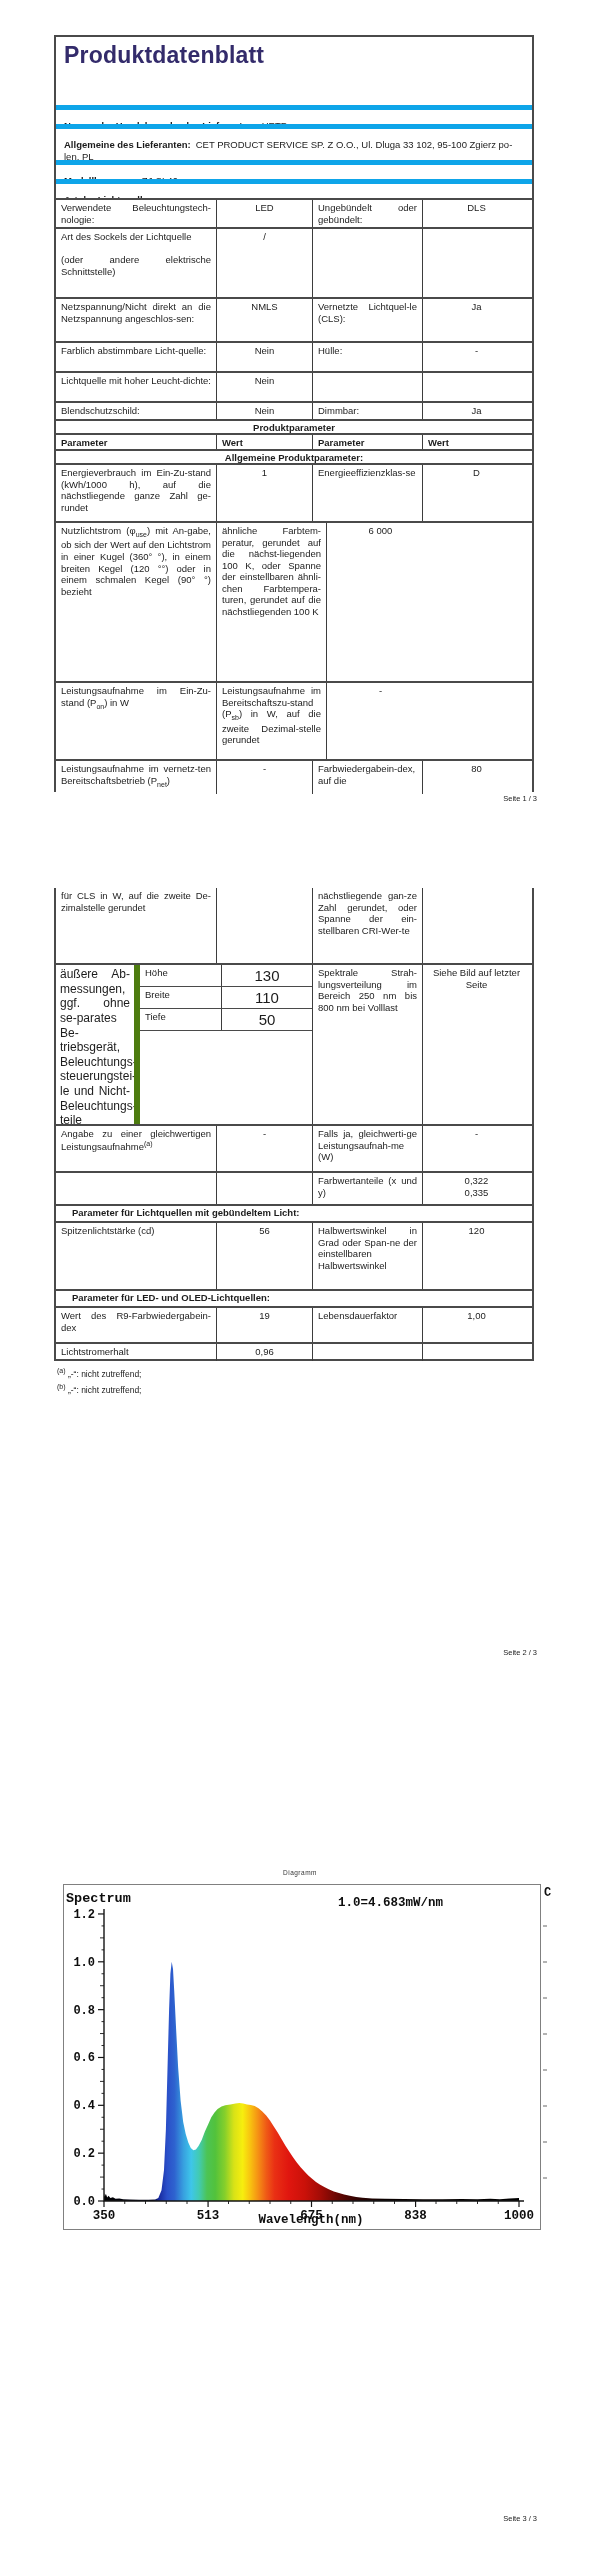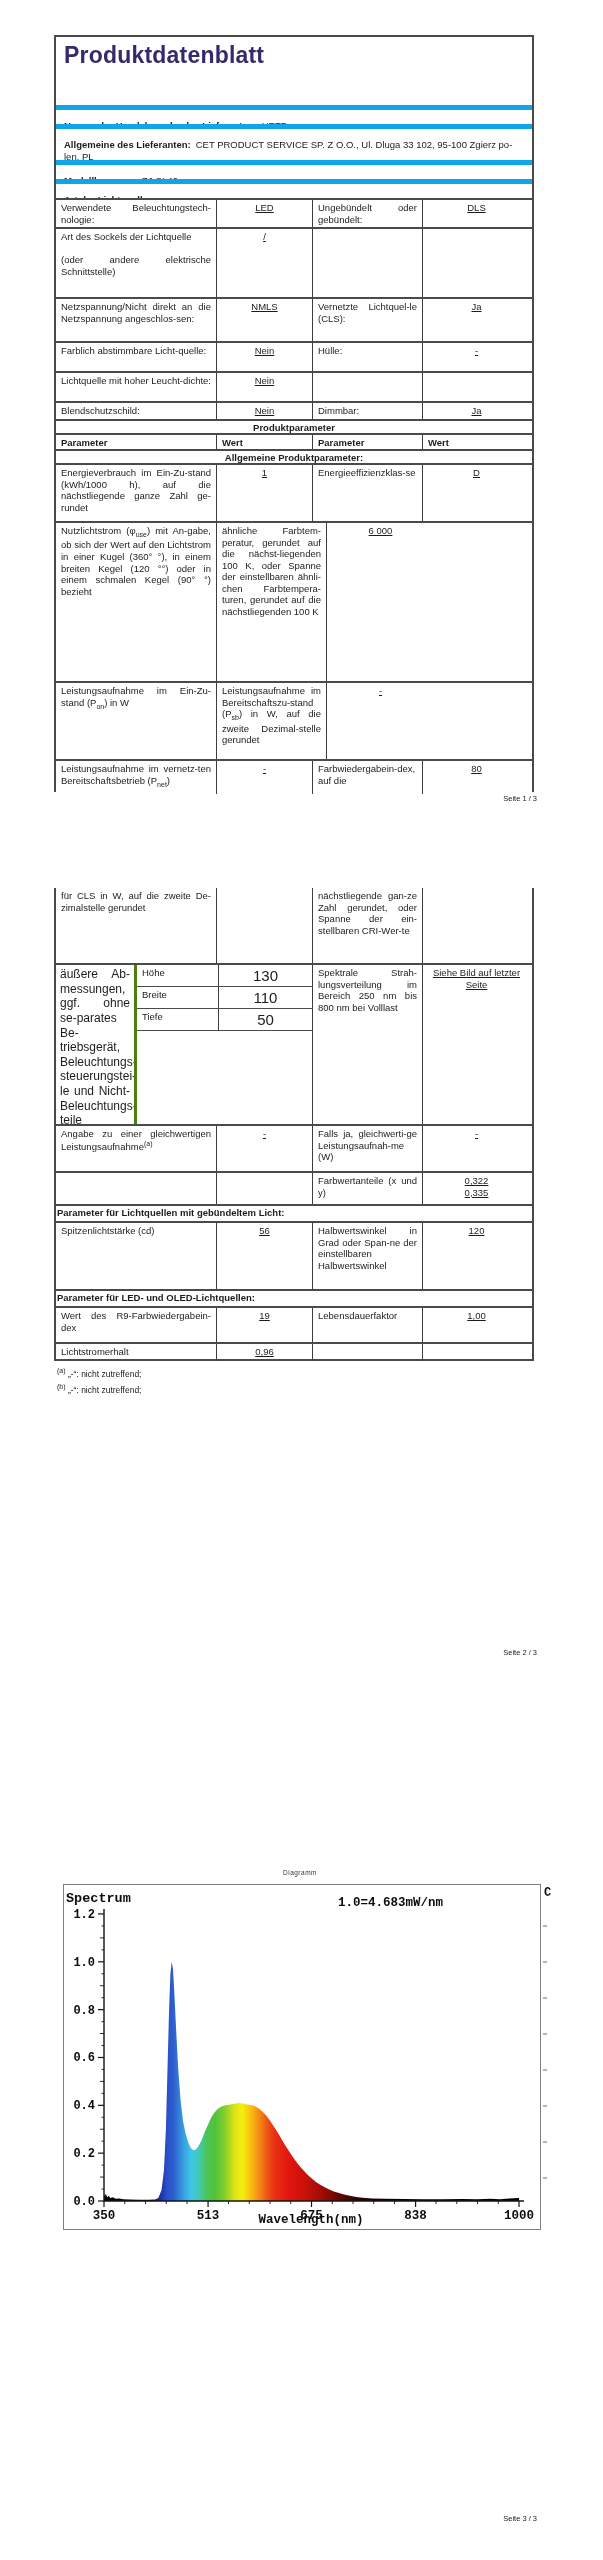--- a/index.html
+++ b/index.html
@@ -25,32 +25,32 @@
   .trow{display:flex;box-sizing:border-box;border-top:2px solid #4a4a4a;overflow:hidden;}
   .trow.noTop{border-top:none;}
   .cell{
     box-sizing:border-box;padding:2px 5px;font-size:9.5px;line-height:1.22;overflow:hidden;
   }
   .cell.c1{width:160px;}
   .cell.c2{width:96px;border-left:1px solid #3d3d3d;}
   .cell.c3{width:110px;border-left:1px solid #3d3d3d;}
   .cell.c4{width:108px;border-left:1px solid #3d3d3d;}
   .lab{text-align:justify;}
-  .val{text-align:center;text-decoration:underline;}
+  .val{text-align:center;}
   .b{font-weight:bold;}
   .hcell{
     width:100%;box-sizing:border-box;font-weight:bold;font-size:9.5px;
     text-align:center;padding-top:1px;
   }
-  .hcell.hl{text-align:left;padding-left:1px;}
+  .hcell.hl{text-align:left;padding-left:16px;}
   sub{font-size:7px;}
   sup{font-size:7px;}
   
   .dims-a{width:78px;box-sizing:border-box;padding:2px 4px;font-size:12px;line-height:1.22;text-align:justify;overflow:hidden;}
-  .dims-mid{width:178px;box-sizing:border-box;border-left:3px solid #4d7c0f;display:flex;flex-direction:column;}
+  .dims-mid{width:178px;box-sizing:border-box;border-left:6px solid #4d7c0f;display:flex;flex-direction:column;}
   .dims-sub{display:flex;height:22px;box-sizing:border-box;border-bottom:1.5px solid #4a4a4a;overflow:hidden;}
   .dims-b{width:82px;box-sizing:border-box;border-right:1px solid #3d3d3d;padding:2px 5px;font-size:9.5px;}
   .dims-c{flex:1;padding:2px 5px;font-size:15px;text-align:center;}
   .dims-fill{flex:1;}
   
   #footnotes{position:absolute;left:57px;top:1365px;font-size:8.5px;line-height:1.7;color:#1c1c1c;}
   
   .pfoot{position:absolute;left:54px;width:483px;text-align:right;font-size:7.5px;color:#222;}
   
   #chart-caption{position:absolute;left:230px;top:1869px;width:140px;text-align:center;

